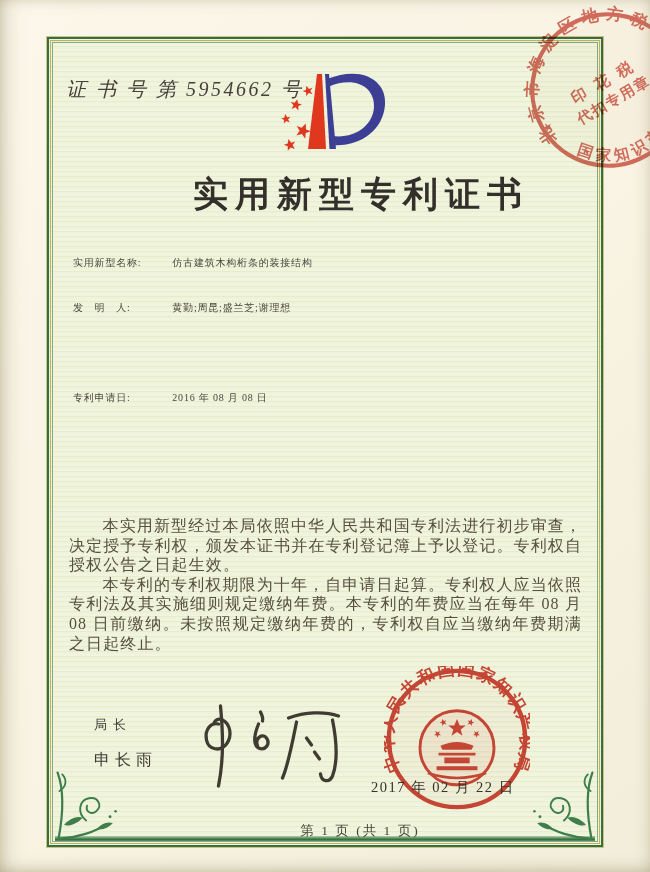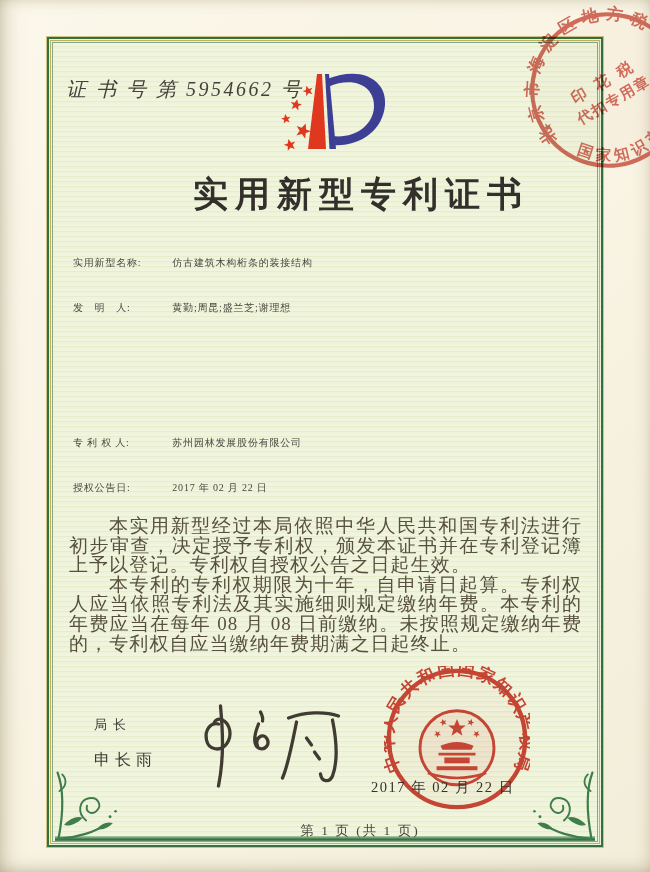--- a/index.html
+++ b/index.html
@@ -40,21 +40,21 @@
     font-size:35px;font-weight:bold;letter-spacing:7px;color:#33302b;padding-left:36px;
   }
   .field{
     position:absolute;left:62px;font-size:10px;color:#4a463e;
     letter-spacing:0.8px;white-space:nowrap;margin-left:11px;
   }
   .field .lab{display:inline-block;min-width:96px;}
   .f0{top:256px}.f1{top:301px}.f2{top:346px}.f3{top:391px}.f4{top:436px}.f5{top:481px}
   .body-text{
     position:absolute;left:69px;top:516px;width:513px;
-    font-size:19px;line-height:19.6px;color:#57503e;
+    font-size:16px;line-height:19.6px;color:#57503e;
     text-align:justify;letter-spacing:1.1px;
   }
   .body-text p{margin:0;text-indent:2.1em;}
   .director-title{position:absolute;left:94px;top:716px;font-size:13px;letter-spacing:6px;color:#3e3a33;}
   .director-name{position:absolute;left:94px;top:750px;font-size:16px;letter-spacing:5px;color:#3e3a33;}
   .signature-svg{position:absolute;left:178px;top:694px;opacity:.9;}
   .seal-svg{position:absolute;left:384px;top:666px;mix-blend-mode:multiply;opacity:.92;}
   .seal-date{
     position:absolute;left:371px;top:778px;z-index:5;
     font-size:14.5px;letter-spacing:1.5px;color:#38332c;
@@ -111,27 +111,23 @@
   <div class="title">实用新型专利证书</div>
 
   <div class="field f0">
     <span class="lab">实用新型名称:</span>
     <span class="val">仿古建筑木构桁条的装接结构</span>
   </div>
   <div class="field f1">
     <span class="lab">发　明　人:</span>
     <span class="val">黄勤;周昆;盛兰芝;谢理想</span>
   </div>
-  <div class="field f4">
-    <span class="lab">专 利 权 人:</span>
-    <span class="val">苏州园林发展股份有限公司</span>
-  </div>
-  <div class="field f5">
-    <span class="lab">授权公告日:</span>
-    <span class="val">2017 年 02 月 22 日</span>
+  <div class="field f3">
+    <span class="lab">专利申请日:</span>
+    <span class="val">2016 年 08 月 08 日</span>
   </div>
 
   <div class="body-text">
     <p>本实用新型经过本局依照中华人民共和国专利法进行初步审查，决定授予专利权，颁发本证书并在专利登记簿上予以登记。专利权自授权公告之日起生效。</p>
     <p>本专利的专利权期限为十年，自申请日起算。专利权人应当依照专利法及其实施细则规定缴纳年费。本专利的年费应当在每年 08 月 08 日前缴纳。未按照规定缴纳年费的，专利权自应当缴纳年费期满之日起终止。</p>
   </div>
 
   <div class="director-title">局长</div>
   <div class="director-name">申长雨</div>
 

